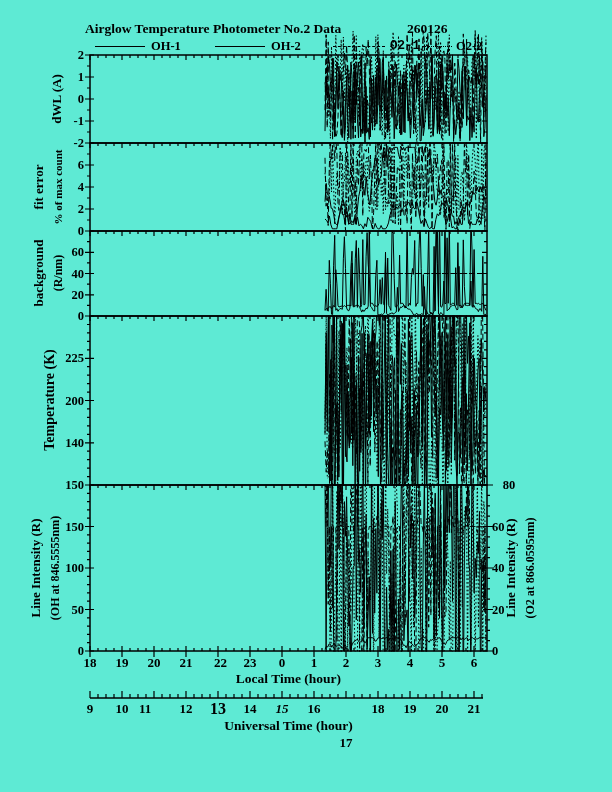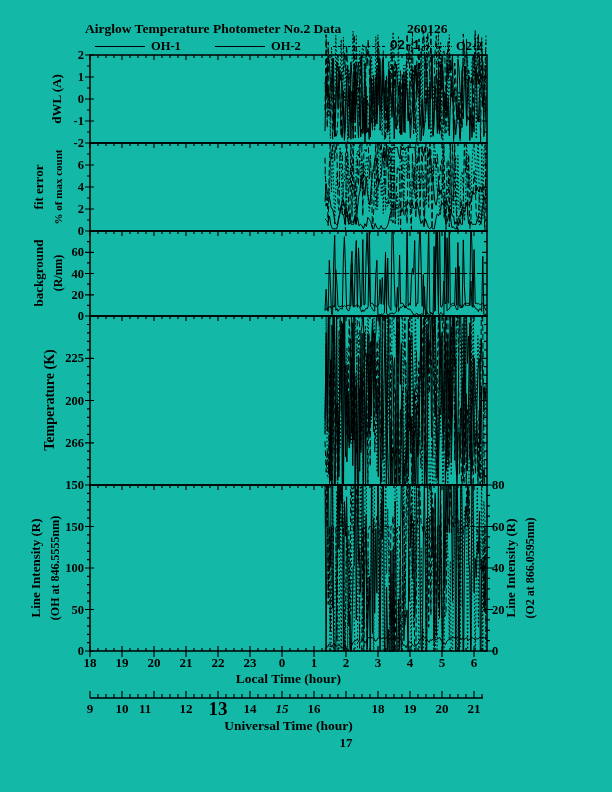--- a/index.html
+++ b/index.html
@@ -1,16 +1,16 @@
 <!DOCTYPE html>
 <html><head>
 <meta charset="utf-8">
 <style>
   html,body{margin:0;padding:0;background:#fff;}
-  .page{position:relative;width:612px;height:792px;background:#14b8a6;overflow:hidden;
+  .page{position:relative;width:612px;height:792px;background:#5eead4;overflow:hidden;
         font-family:"Liberation Serif", serif;color:#000;}
   .text-layer{position:absolute;inset:0;z-index:1;}
   #chart-svg{position:absolute;left:0;top:0;z-index:5;pointer-events:none;}
   .tlabel{position:absolute;font-weight:bold;font-size:12.5px;line-height:16px;white-space:nowrap;}
   .ylab{position:absolute;transform:translate(-50%,-50%) rotate(-90deg);white-space:nowrap;
         font-weight:bold;font-size:13px;line-height:14px;}
   .fs11{font-size:11px}.fs12{font-size:12px}.fs14{font-size:14px}
   .chart-title{position:absolute;left:85px;top:21px;font-weight:bold;font-size:13.5px;white-space:nowrap;}
   .chart-date{position:absolute;left:407px;top:21px;font-weight:bold;font-size:13.5px;}
   .leg-sample{position:absolute;top:46px;height:0;border-top:1.7px solid #000;}
@@ -67,49 +67,49 @@
         <div class="tlabel" style="left: 40px; width: 44px; text-align: right; top: 157px;">6</div>
         <div class="tlabel" style="left: 40px; width: 44px; text-align: right; top: 179px;">4</div>
         <div class="tlabel" style="left: 40px; width: 44px; text-align: right; top: 201px;">2</div>
         <div class="tlabel" style="left: 40px; width: 44px; text-align: right; top: 223px;">0</div>
         <div class="tlabel" style="left: 40px; width: 44px; text-align: right; top: 244.25px;">60</div>
         <div class="tlabel" style="left: 40px; width: 44px; text-align: right; top: 265.5px;">40</div>
         <div class="tlabel" style="left: 40px; width: 44px; text-align: right; top: 286.75px;">20</div>
         <div class="tlabel" style="left: 40px; width: 44px; text-align: right; top: 308px;">0</div>
         <div class="tlabel" style="left: 40px; width: 44px; text-align: right; top: 350.25px;">225</div>
         <div class="tlabel" style="left: 40px; width: 44px; text-align: right; top: 392.5px;">200</div>
-        <div class="tlabel" style="left: 40px; width: 44px; text-align: right; top: 434.75px;">266</div>
+        <div class="tlabel" style="left: 40px; width: 44px; text-align: right; top: 434.75px;">140</div>
         <div class="tlabel" style="left: 40px; width: 44px; text-align: right; top: 477px;">150</div>
         <div class="tlabel" style="left: 40px; width: 44px; text-align: right; top: 518.5px;">150</div>
         <div class="tlabel" style="left: 40px; width: 44px; text-align: right; top: 560px;">100</div>
         <div class="tlabel" style="left: 40px; width: 44px; text-align: right; top: 601.5px;">50</div>
         <div class="tlabel" style="left: 40px; width: 44px; text-align: right; top: 643px;">0</div>
-        <div class="tlabel" style="left: 492px; width: 34px; text-align: left; top: 477px;">80</div>
+        <div class="tlabel" style="left: 492px; width: 34px; text-align: center; top: 477px;">80</div>
         <div class="tlabel" style="left: 492px; width: 34px; text-align: left; top: 518.5px;">60</div>
         <div class="tlabel" style="left: 492px; width: 34px; text-align: left; top: 560px;">40</div>
         <div class="tlabel" style="left: 492px; width: 34px; text-align: left; top: 601.5px;">20</div>
         <div class="tlabel" style="left: 492px; width: 34px; text-align: left; top: 643px;">0</div>
         <div class="tlabel" style="left: 75px; width: 30px; text-align: center; top: 655px; font-size: 13px;">18</div>
         <div class="tlabel" style="left: 107px; width: 30px; text-align: center; top: 655px; font-size: 13px;">19</div>
         <div class="tlabel" style="left: 139px; width: 30px; text-align: center; top: 655px; font-size: 13px;">20</div>
         <div class="tlabel" style="left: 171px; width: 30px; text-align: center; top: 655px; font-size: 13px;">21</div>
-        <div class="tlabel" style="left: 203px; width: 30px; text-align: center; top: 655px; font-size: 13px;">22</div>
+        <div class="tlabel" style="left: 214px; width: 30px; text-align: left; top: 655px; font-size: 13px;">22</div>
         <div class="tlabel" style="left: 235px; width: 30px; text-align: center; top: 655px; font-size: 13px;">23</div>
         <div class="tlabel" style="left: 267px; width: 30px; text-align: center; top: 655px; font-size: 13px;">0</div>
         <div class="tlabel" style="left: 299px; width: 30px; text-align: center; top: 655px; font-size: 13px;">1</div>
         <div class="tlabel" style="left: 331px; width: 30px; text-align: center; top: 655px; font-size: 13px;">2</div>
         <div class="tlabel" style="left: 363px; width: 30px; text-align: center; top: 655px; font-size: 13px;">3</div>
         <div class="tlabel" style="left: 395px; width: 30px; text-align: center; top: 655px; font-size: 13px;">4</div>
         <div class="tlabel" style="left: 427px; width: 30px; text-align: center; top: 655px; font-size: 13px;">5</div>
         <div class="tlabel" style="left: 459px; width: 30px; text-align: center; top: 655px; font-size: 13px;">6</div>
         <div class="tlabel" style="left: 75px; width: 30px; text-align: center; top: 701px; font-size: 13px;">9</div>
         <div class="tlabel" style="left: 107px; width: 30px; text-align: center; top: 701px; font-size: 13px;">10</div>
         <div class="tlabel" style="left: 139px; width: 30px; top: 701px; font-size: 13px;">11</div>
         <div class="tlabel" style="left: 171px; width: 30px; text-align: center; top: 701px; font-size: 13px;">12</div>
-        <div class="tlabel" style="left: 203px; width: 30px; text-align: center; top: 701px; font-size: 19px;">13</div>
+        <div class="tlabel" style="left: 203px; width: 30px; text-align: center; top: 701px; font-size: 16px;">13</div>
         <div class="tlabel" style="left: 235px; width: 30px; text-align: center; top: 701px; font-size: 13px;">14</div>
         <div class="tlabel" style="left: 267px; width: 30px; text-align: center; top: 701px; font-size: 13px; font-style: italic;">15</div>
         <div class="tlabel" style="left: 299px; width: 30px; text-align: center; top: 701px; font-size: 13px;">16</div>
         <div class="tlabel" style="left: 331px; width: 30px; text-align: center; top: 735px; font-size: 13px;">17</div>
         <div class="tlabel" style="left: 363px; width: 30px; text-align: center; top: 701px; font-size: 13px;">18</div>
         <div class="tlabel" style="left: 395px; width: 30px; text-align: center; top: 701px; font-size: 13px;">19</div>
         <div class="tlabel" style="left: 427px; width: 30px; text-align: center; top: 701px; font-size: 13px;">20</div>
         <div class="tlabel" style="left: 459px; width: 30px; text-align: center; top: 701px; font-size: 13px;">21</div>
       </div>
   </div>

